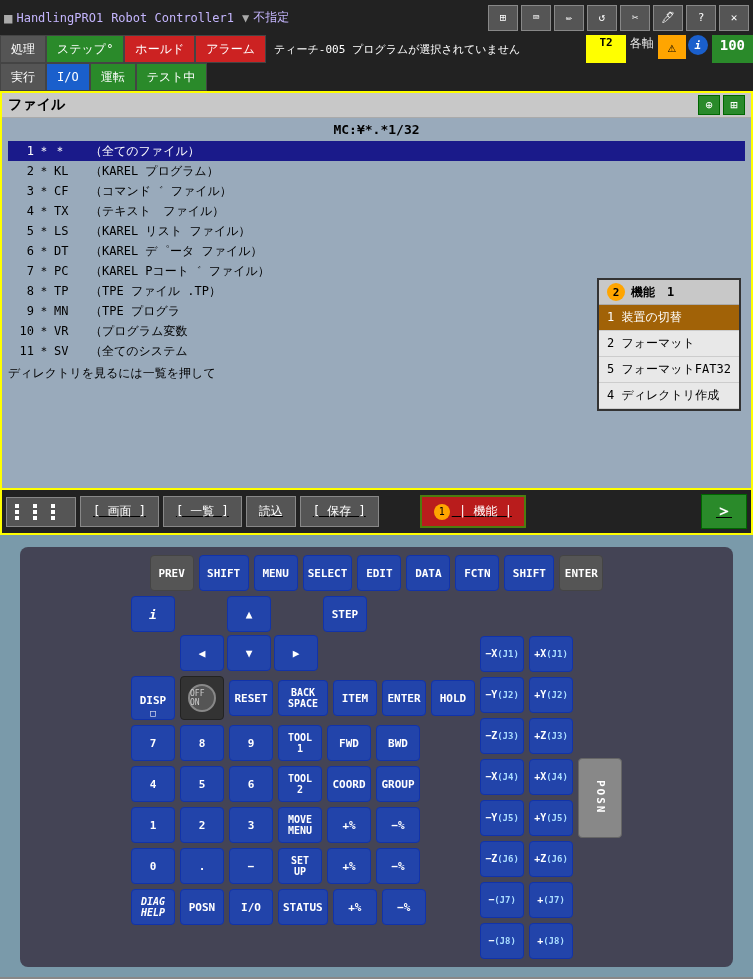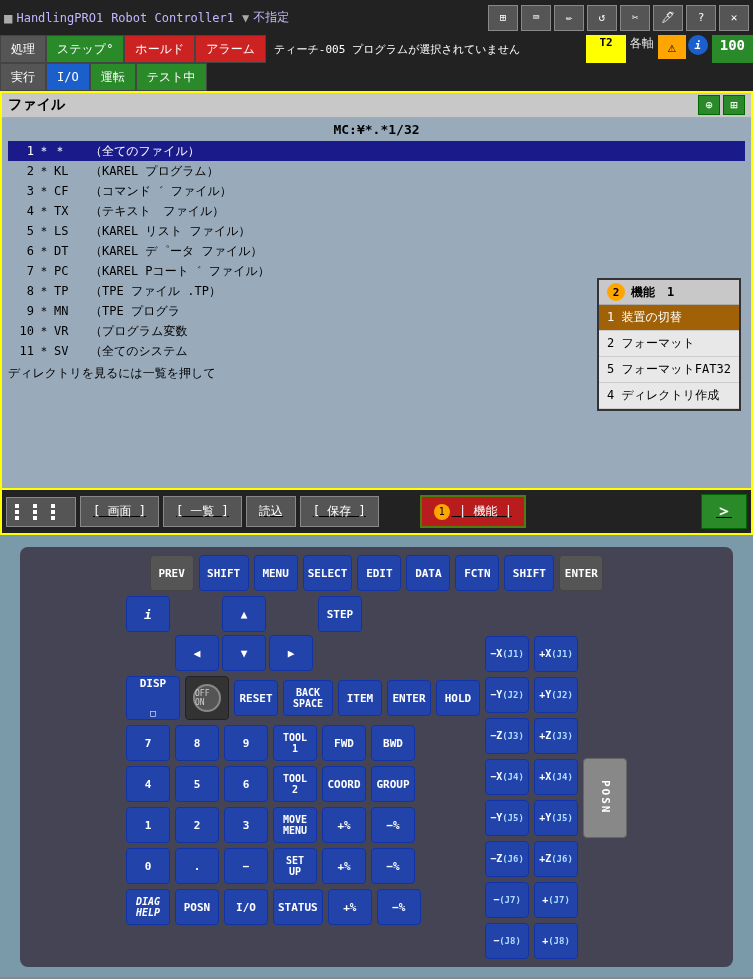--- a/index.html
+++ b/index.html
@@ -353,26 +353,26 @@
       cursor: pointer;
       writing-mode: vertical-rl;
       text-orientation: mixed;
       letter-spacing: 2px;
     }
     .disp-key {
       background: #2244aa;
       color: white;
       border: 1px solid #1133aa;
       border-radius: 4px;
-      width: 54px;
+      width: 44px;
       height: 44px;
       display: flex;
       flex-direction: column;
       align-items: center;
-      justify-content: space-between;
+      justify-content: flex-end;
       font-size: 11px;
       font-weight: bold;
       cursor: pointer;
       line-height: 1.2;
     }
     .off-on-key {
       background: #333;
       color: white;
       border: 1px solid #222;
       border-radius: 4px;

